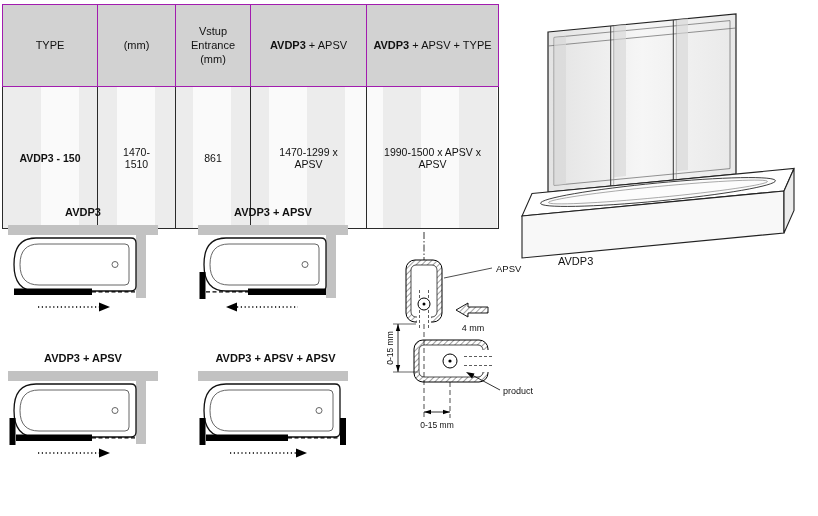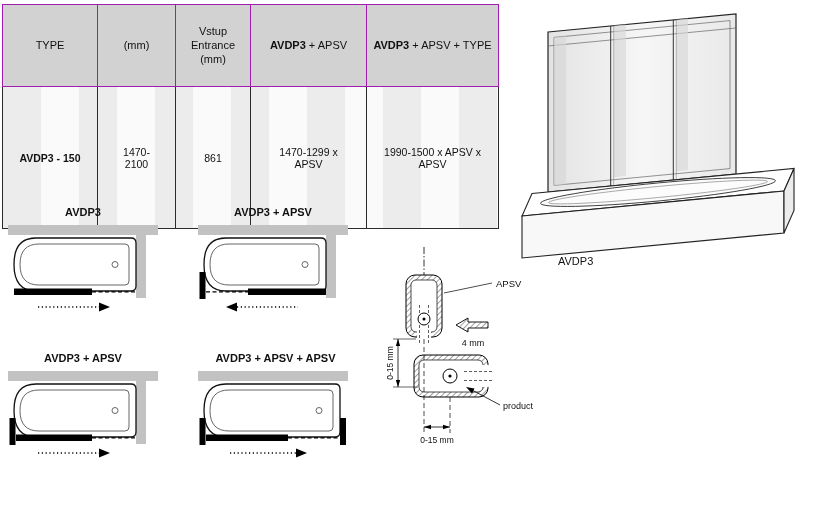--- a/index.html
+++ b/index.html
@@ -49,21 +49,21 @@
         <th>TYPE</th>
         <th>(mm)</th>
         <th>Vstup Entrance (mm)</th>
         <th><span class="b">AVDP3</span><span> + APSV</span></th>
         <th><span class="b">AVDP3</span><span> + APSV + TYPE</span></th>
       </tr>
     </thead>
     <tbody>
       <tr>
         <td class="b">AVDP3 - 150</td>
-        <td>1470-2100</td>
+        <td>1470-1510</td>
         <td>861</td>
         <td>1470-1299 x APSV</td>
         <td>1990-1500 x APSV x APSV</td>
       </tr>
     </tbody>
   </table>
 
   <div class="abs" style="left:518px; top:2px;">
     <svg width="295" height="268" viewBox="0 0 295 268">
       <defs>
@@ -152,21 +152,21 @@
       <circle cx="121" cy="39.5" r="3" fill="none" stroke="#555" stroke-width="0.9"></circle>
       <rect x="1.5" y="47" width="6" height="27" fill="#000"></rect>
       <rect x="142" y="47" width="6" height="27" fill="#000"></rect>
       <rect x="8" y="63.5" width="82" height="6.5" fill="#000"></rect>
       <line x1="90" y1="66.8" x2="142" y2="66.8" stroke="#000" stroke-width="1.3" stroke-dasharray="4 2.5"></line>
       <line x1="32" y1="82" x2="98" y2="82" stroke="#000" stroke-width="1.5" stroke-dasharray="1.2 2.6"></line>
       <polygon points="98,77.5 109,82 98,86.5" fill="#000"></polygon>
     </svg>
   </div>
 
-  <div class="abs" style="left:386px; top:247px;">
+  <div class="abs" style="left:386px; top:232px;">
     <svg width="170" height="230" viewBox="0 0 170 230">
       <defs>
         <pattern id="hatchP" width="4" height="4" patternUnits="userSpaceOnUse" patternTransform="rotate(45)">
           <line x1="0" y1="0" x2="0" y2="4" stroke="#444" stroke-width="1"></line>
         </pattern>
       </defs>
 
       <line x1="38" y1="0" x2="38" y2="28" stroke="#000" stroke-width="0.8" stroke-dasharray="7 2 1.5 2"></line>
 
       <g>

